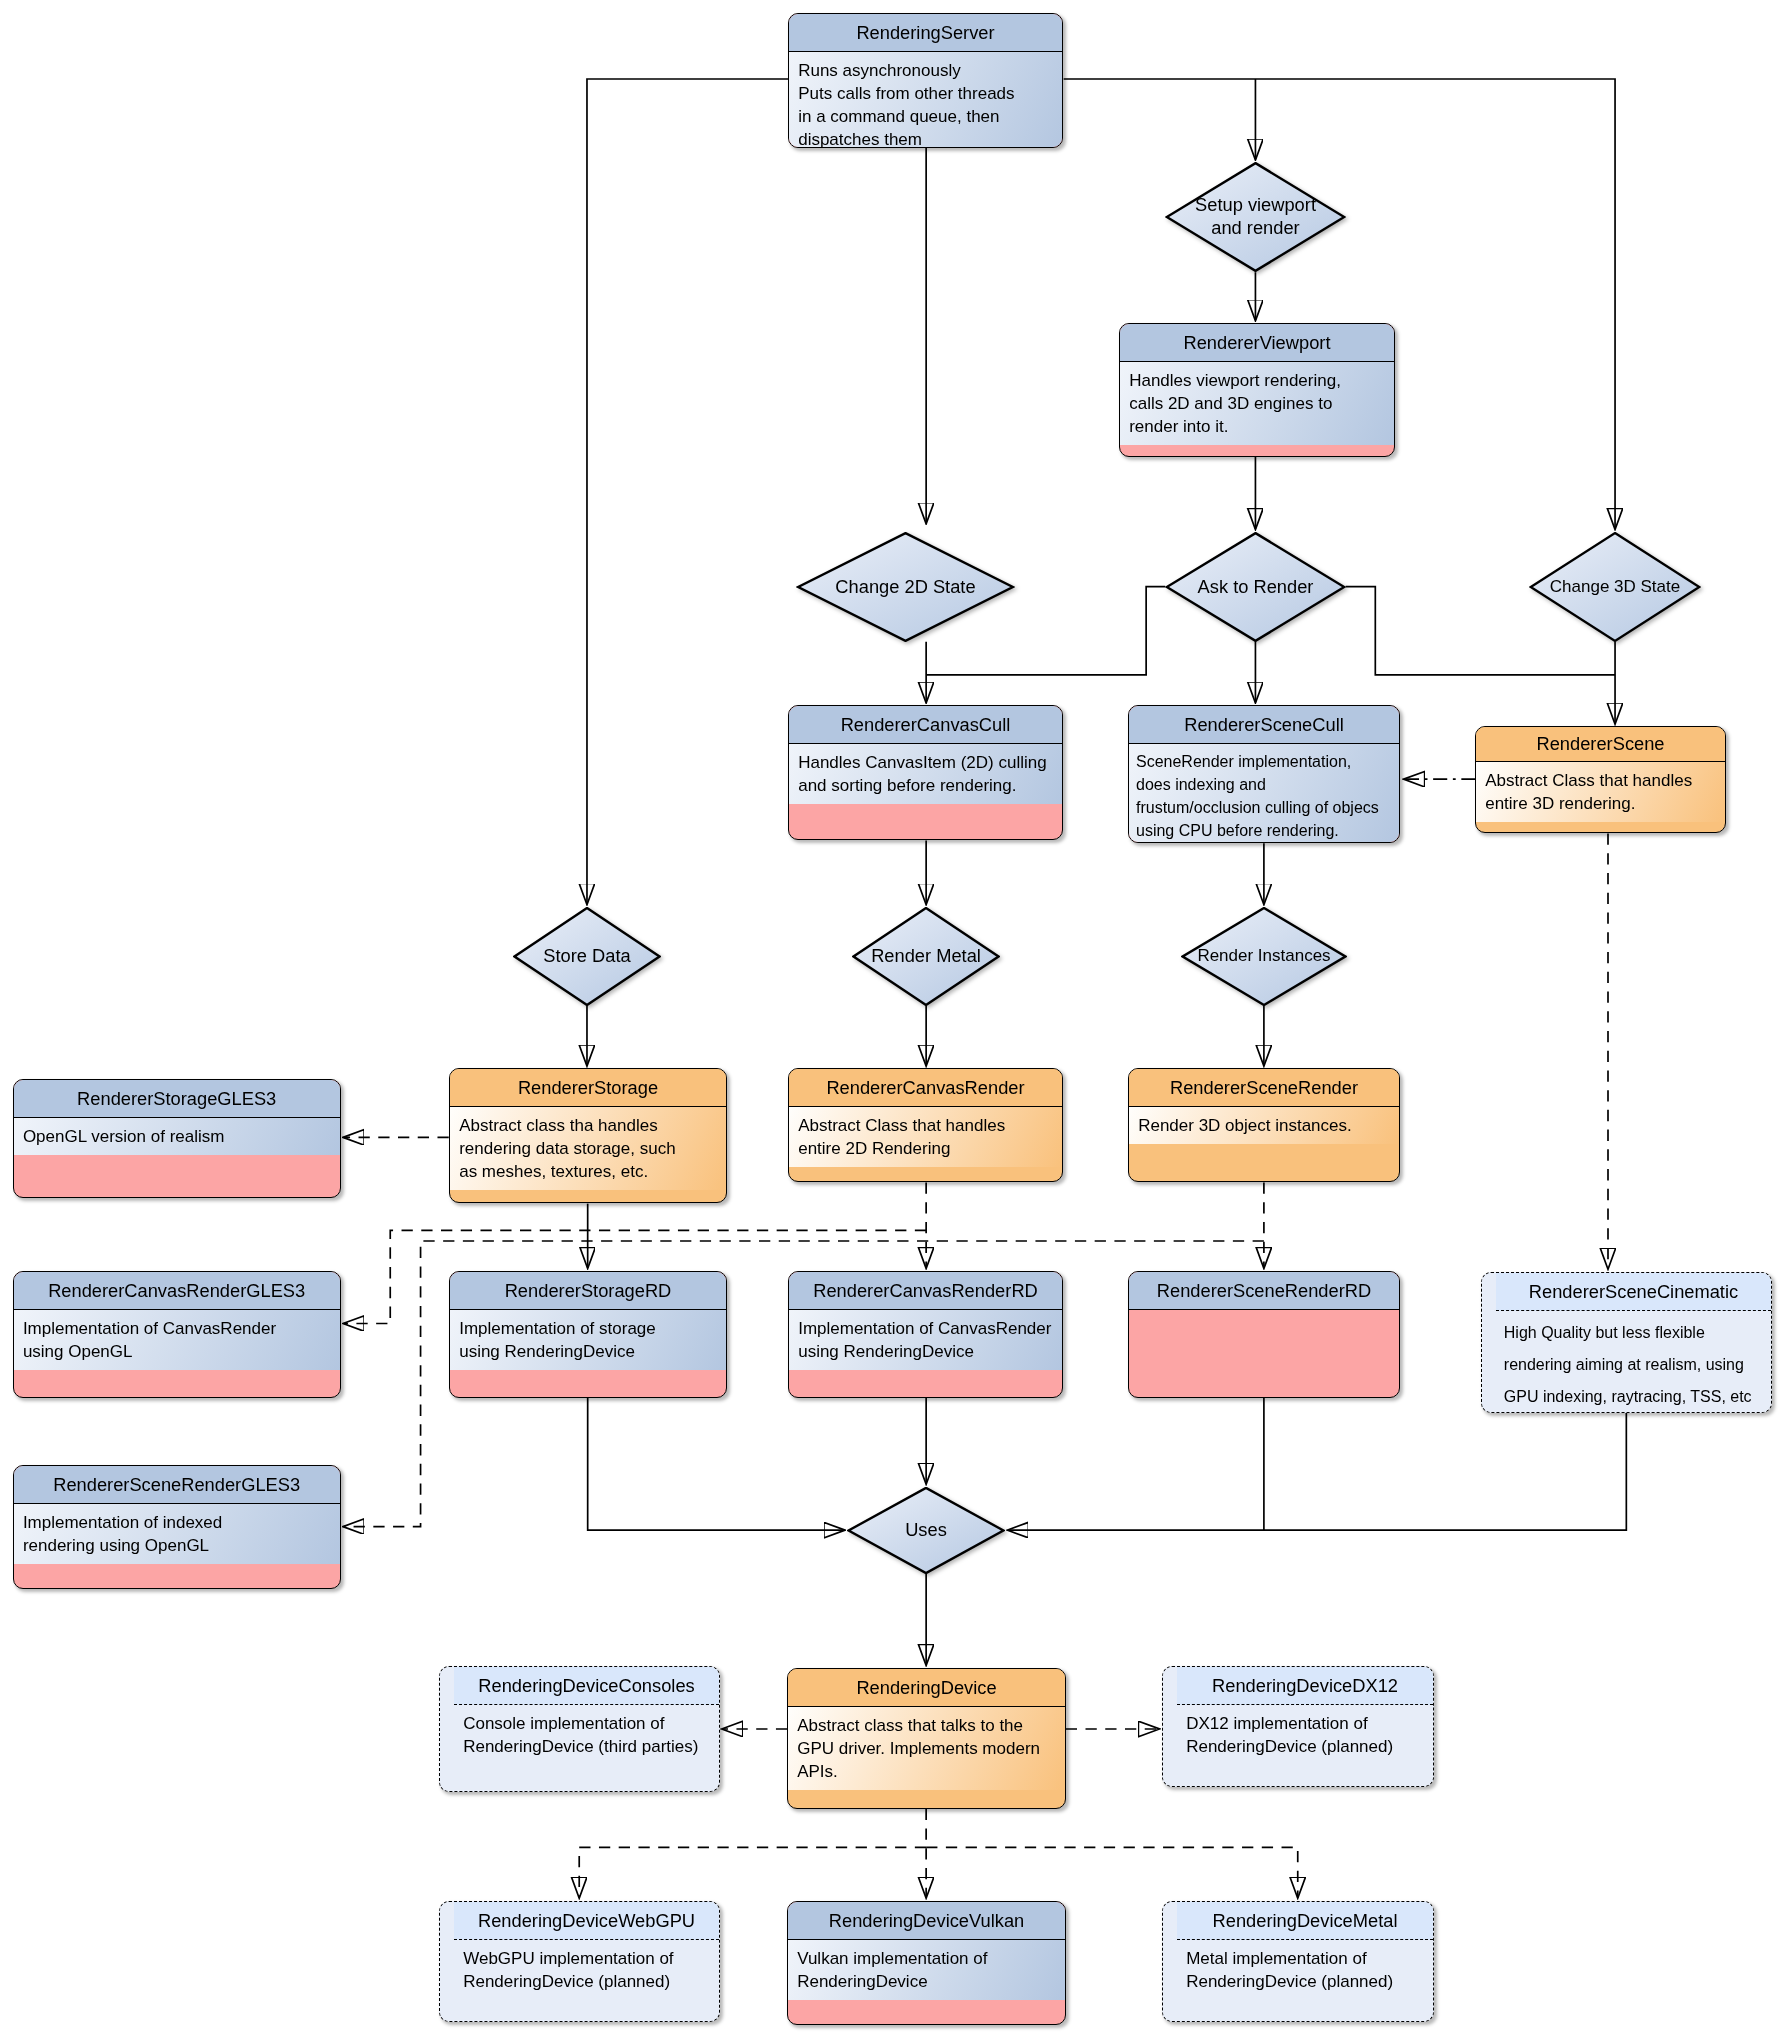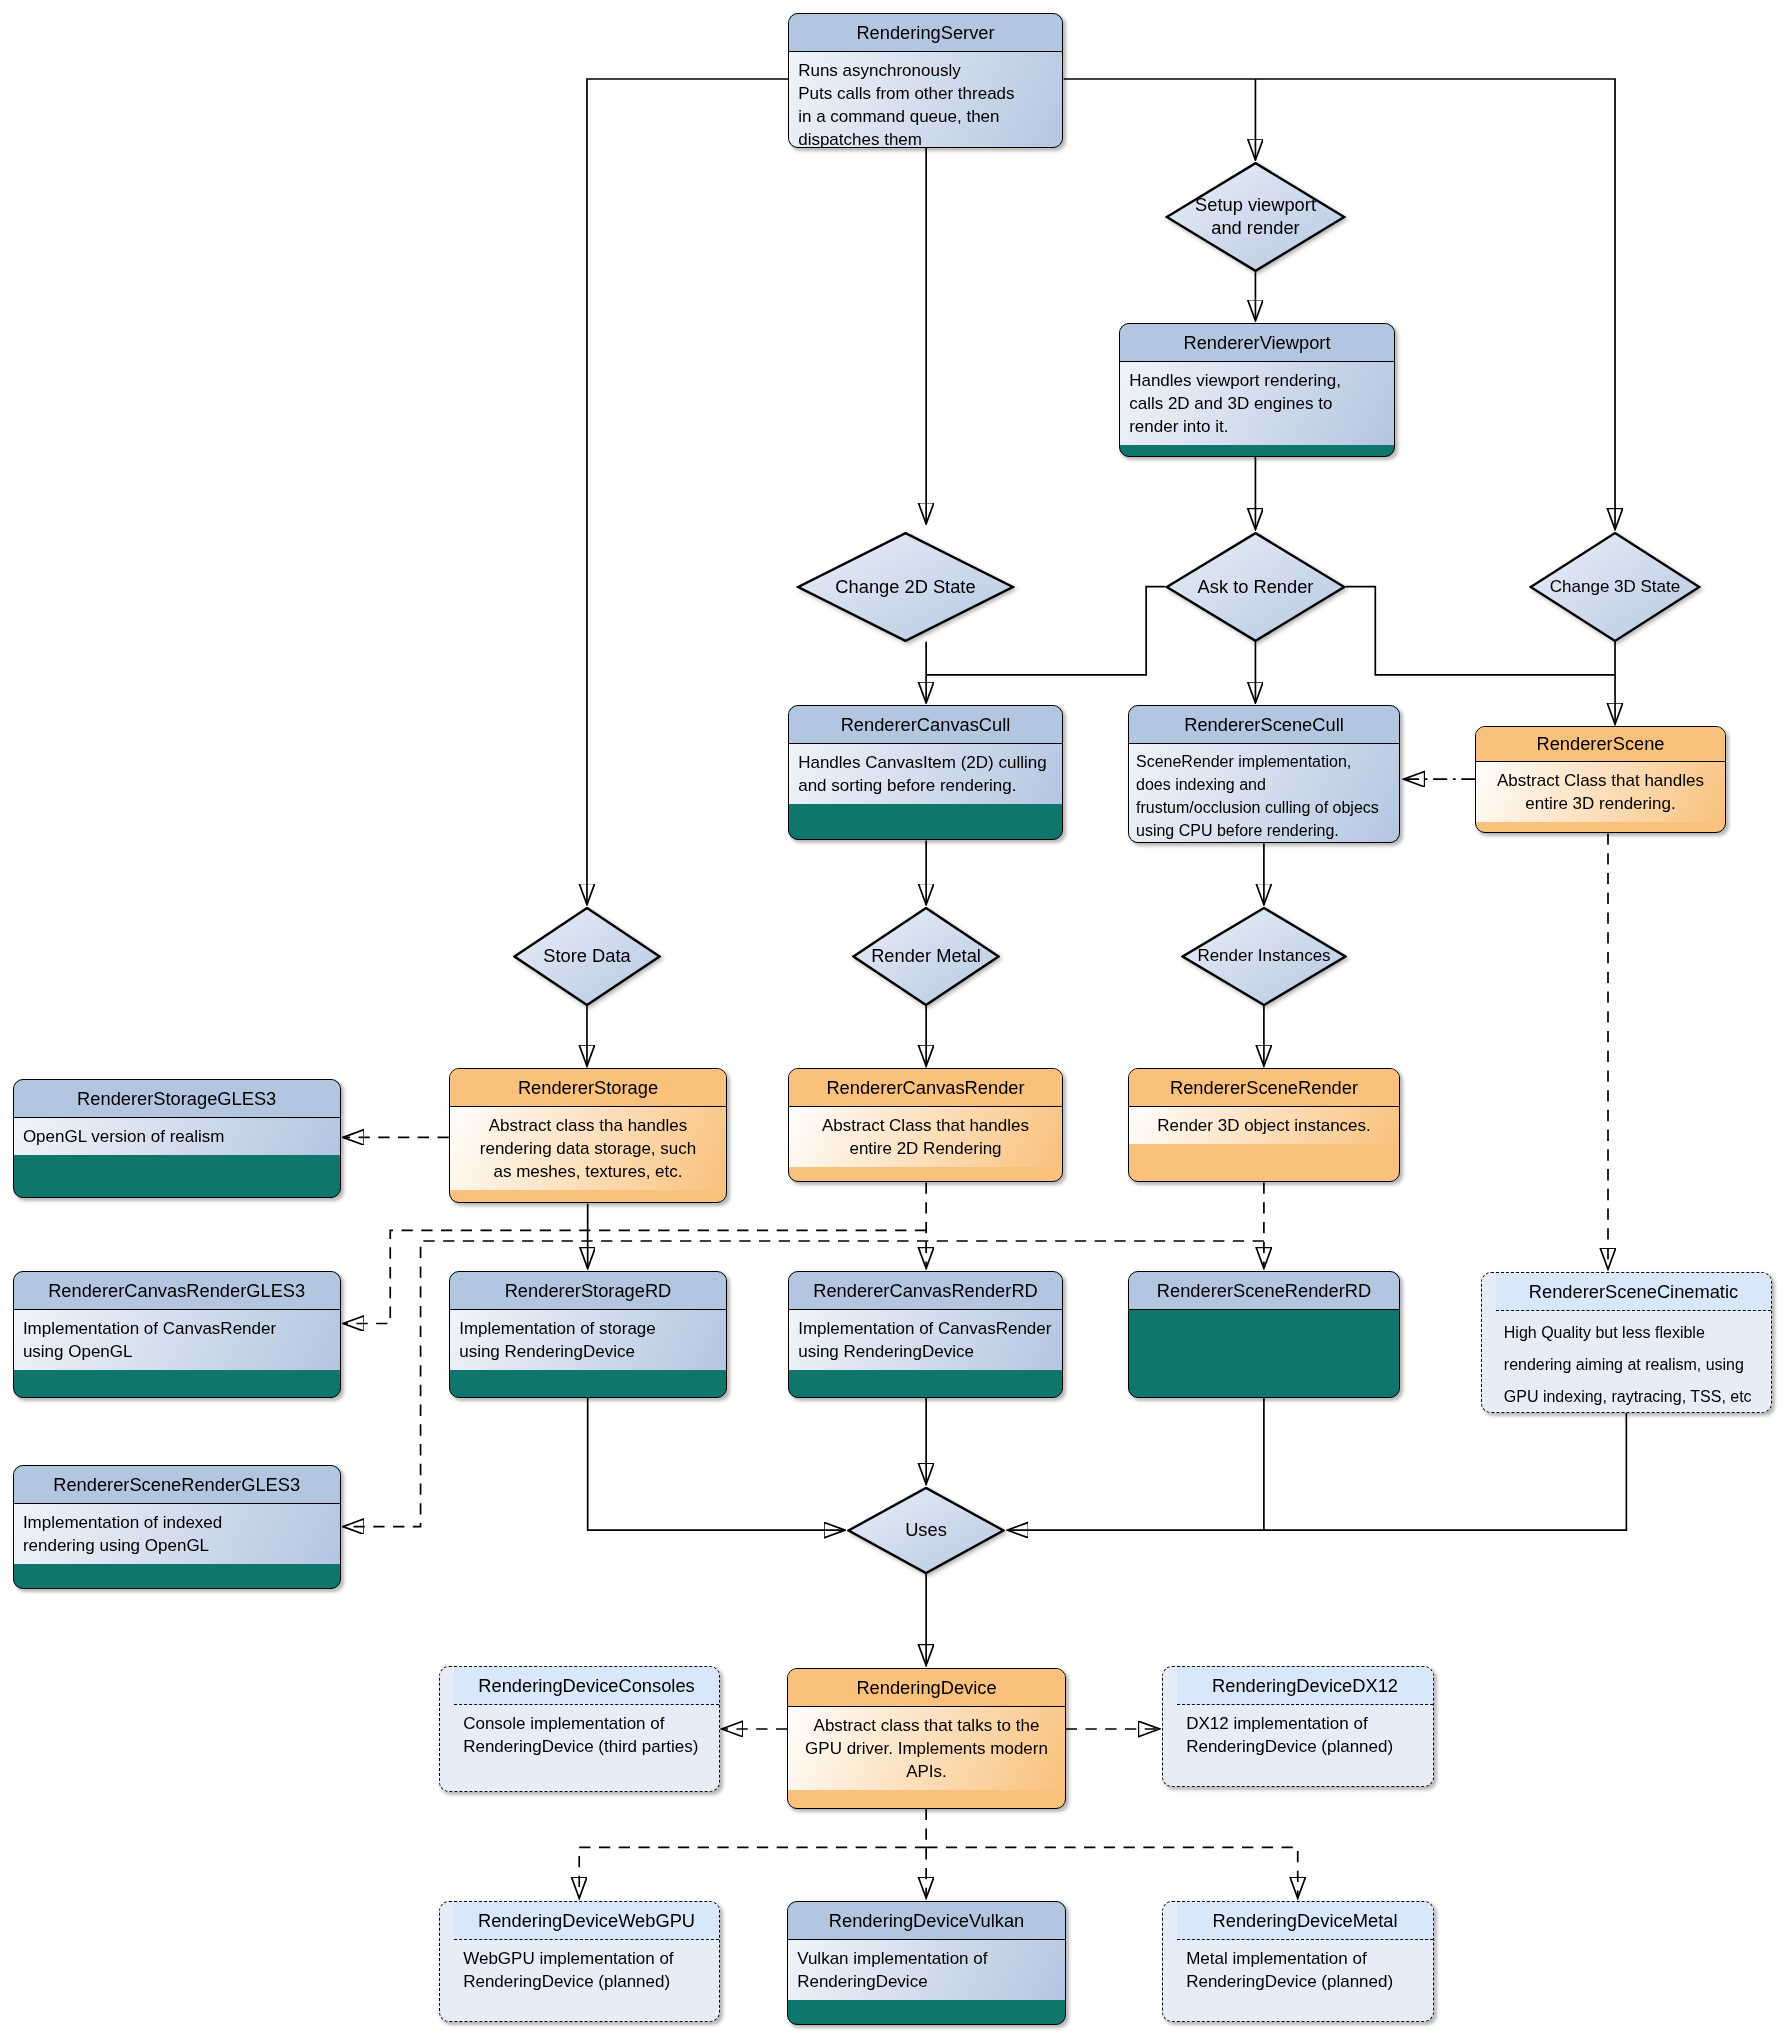--- a/index.html
+++ b/index.html
@@ -17,23 +17,23 @@
   }
   .node .hd{
     height:37px;line-height:37px;text-align:center;font-size:18.3px;
     border-bottom:1.7px solid #000;white-space:nowrap;
   }
   .node .bd{
     padding:7px 9.2px;font-size:17px;line-height:23px;white-space:pre;text-align:left;
   }
   .node.blue .hd{background:#b3c6e0;}
   .node.blue .bd{background:linear-gradient(115deg,#f0f4fa 0%,#b3c6e0 100%);}
-  .node.blue{background:#0f766e;}
+  .node.blue{background:#fca5a5;}
   .node.orange .hd{background:#f9c17c;}
-  .node.orange .bd{background:linear-gradient(115deg,#fffefc 0%,#f9c17c 100%);text-align:center;}
+  .node.orange .bd{background:linear-gradient(115deg,#fffefc 0%,#f9c17c 100%);}
   .node.orange{background:#f9c17c;}
   .node.planned{border-style:dashed;background:#e7edf8;padding-left:14px;}
   .node.planned .hd{background:#d9e7fb;border-bottom-style:dashed;}
   .node.planned .bd{background:#e7edf8;}
   .diamond{position:absolute;z-index:2;}
   .diamond svg{position:absolute;left:0;top:0;width:100%;height:100%;
     filter:drop-shadow(2.8px 2.8px 2.1px rgba(0,0,0,0.30));}
   .diamond .dlabel{
     position:absolute;left:0;top:0;width:100%;height:100%;
     display:flex;align-items:center;justify-content:center;text-align:center;

